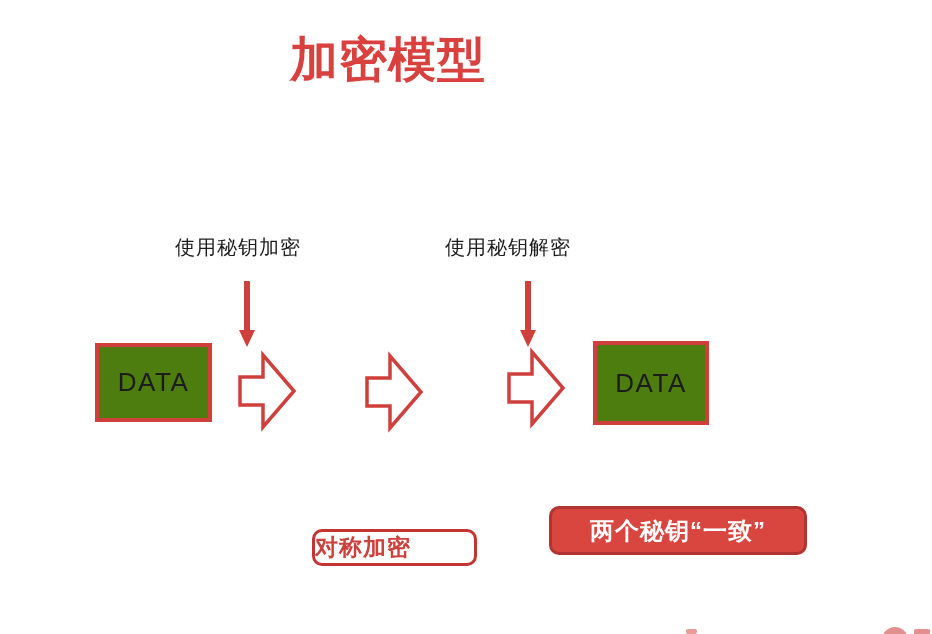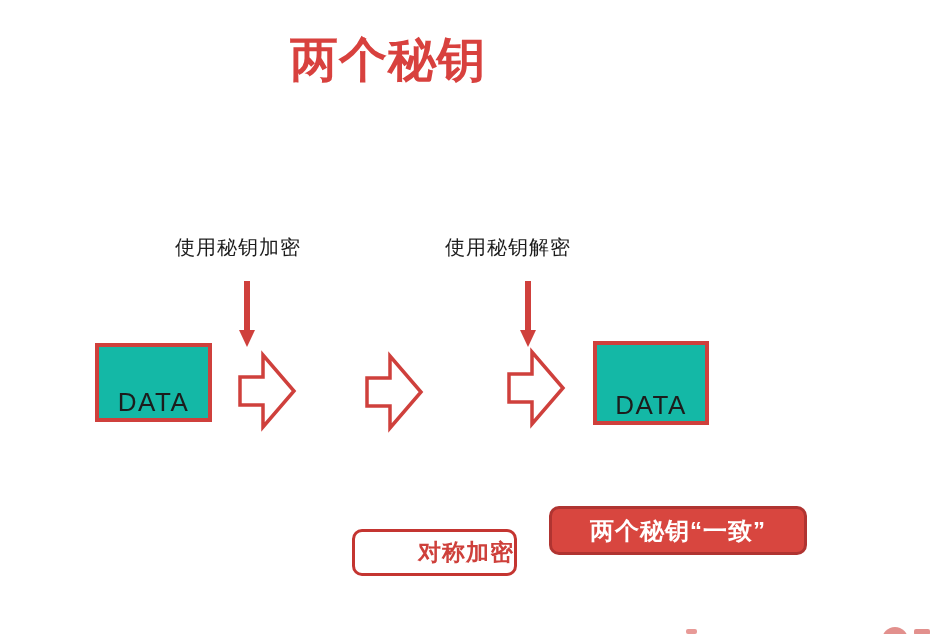--- a/index.html
+++ b/index.html
@@ -43,23 +43,23 @@
     width: 18px;
     height: 68px;
   }
   .down-arrow.first  { left: 238px; }
   .down-arrow.second { left: 519px; }
 
   .data-box {
     position: absolute;
     box-sizing: border-box;
     border: 4px solid #cf403c;
-    background: #14b8a6;
+    background: #4d7c0f;
     display: flex;
-    align-items: flex-end;
+    align-items: center;
     justify-content: center;
     font-size: 26px;
     color: #1c1c1c;
     letter-spacing: 1.5px;
   }
   .data-box.left  { left: 95px;  top: 343px; width: 117px; height: 79px; }
   .data-box.right { left: 593px; top: 341px; width: 116px; height: 84px; }
 
   .block-arrow {
     position: absolute;
@@ -88,34 +88,33 @@
     font-weight: bold;
     letter-spacing: 1px;
     white-space: nowrap;
     margin-top: 47px;
   }
   .symmetric-box {
     position: absolute;
     left: 312px;
     top: 529px;
     width: 165px;
-    height: 47px;
+    height: 37px;
     box-sizing: border-box;
     background: #ffffff;
     border: 3px solid #c43531;
     border-radius: 10px;
     display: flex;
     align-items: center;
-    justify-content: flex-end;
+    justify-content: flex-start;
     color: #ce403b;
     font-size: 23px;
     font-weight: bold;
     letter-spacing: 1px;
     white-space: nowrap;
-    margin-left: 40px;
   }
 
   .wm-dash {
     position: absolute;
     left: 686px;
     top: 629px;
     width: 11px;
     height: 5px;
     border-radius: 2px;
     background: #e89a97;
@@ -137,21 +136,21 @@
     height: 6px;
     border-radius: 2px;
     background: #e2908d;
   }
 </style>
 </head>
 <body>
 
 <div class="canvas">
 
-  <div class="slide-title">两个秘钥</div>
+  <div class="slide-title">加密模型</div>
 
   <div class="step-label decrypt">使用秘钥解密</div>
 
   <div class="step-label encrypt">使用秘钥加密</div>
 
   <svg class="down-arrow first" viewBox="0 0 18 68">
     <rect x="6" y="0" width="6" height="51" fill="#cf403c"></rect>
     <polygon points="1,49 17,49 9,66" fill="#cf403c"></polygon>
   </svg>
 

